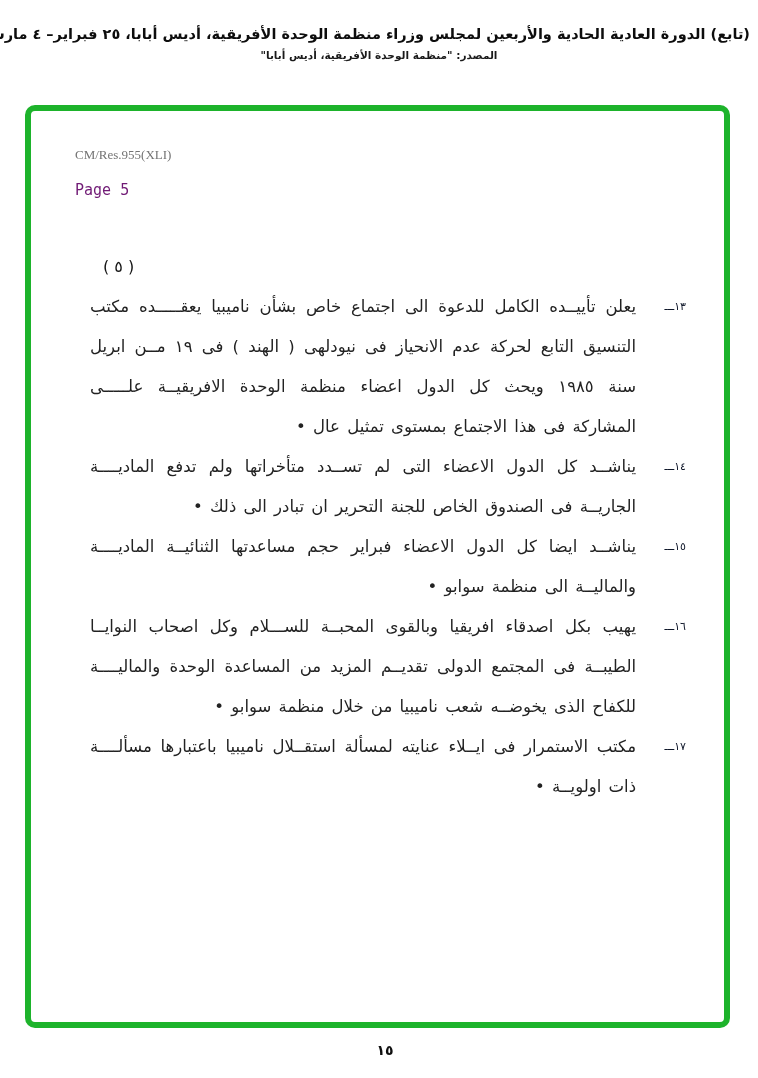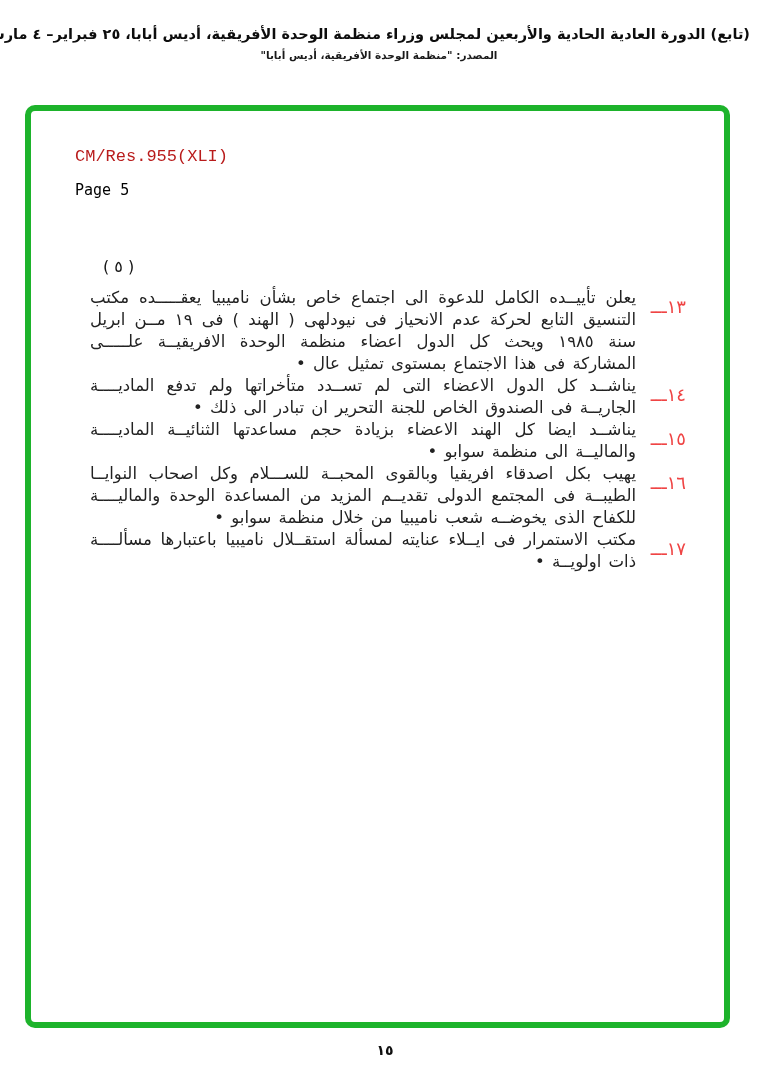--- a/index.html
+++ b/index.html
@@ -48,31 +48,31 @@
     height: 911px;
     border: 6px solid #1db32b;
     border-radius: 10px;
     background: #ffffff;
   }
 
   .doc-ref {
     position: absolute;
     left: 44px;
     top: 36px;
-    font-family: Liberation Mono, monospace;
-    font-size: 17px;
-    color: #b91c1c;
+    font-family: Liberation Serif, serif;
+    font-size: 13px;
+    color: #737373;
   }
   .doc-page-label {
     position: absolute;
     left: 44px;
     top: 70px;
     font-family: "DejaVu Sans Mono", monospace;
     font-size: 15px;
-    color: #000000;
+    color: #701a75;
   }
   .section-heading {
     position: absolute;
     left: 72px;
     top: 146px;
     font-size: 16px;
     color: #151515;
     direction: rtl;
   }
 
@@ -85,30 +85,30 @@
     direction: rtl;
   }
   .para {
     display: flex;
     direction: rtl;
     align-items: flex-start;
     margin: 0 0 0 0;
   }
   .para-num {
     flex: 0 0 50px;
-    font-size: 18px;
+    font-size: 11px;
     line-height: 40px;
-    color: #ef4444;
+    color: #0f172a;
     letter-spacing: 1px;
     white-space: nowrap;
   }
   .para-text {
     flex: 1;
     font-size: 16.5px;
-    line-height: 22px;
+    line-height: 40px;
     text-align: justify;
     color: #222222;
     word-spacing: 2px;
   }
 
   
   .page-number {
     position: absolute;
     top: 1042px;
     left: 0;
@@ -147,21 +147,21 @@
         <span class="para-text">يعلن تأييــده الكامل للدعوة الى اجتماع خاص بشأن ناميبيا يعقـــــده مكتب التنسيق التابع لحركة عدم الانحياز فى نيودلهى ( الهند ) فى ١٩ مــن ابريل سنة ١٩٨٥ ويحث كل الدول اعضاء منظمة الوحدة الافريقيــة علـــــى المشاركة فى هذا الاجتماع بمستوى تمثيل عال •</span>
       </div>
 
       <div class="para">
         <span class="para-num">١٤ـــ</span>
         <span class="para-text">يناشــد كل الدول الاعضاء التى لم تســدد متأخراتها ولم تدفع الماديــــة الجاريــة فى الصندوق الخاص للجنة التحرير ان تبادر الى ذلك •</span>
       </div>
 
       <div class="para">
         <span class="para-num">١٥ـــ</span>
-        <span class="para-text">يناشــد ايضا كل الهند الاعضاء بزيادة حجم مساعدتها الثنائيــة الماديــــة والماليــة الى منظمة سوابو •</span>
+        <span class="para-text">يناشــد ايضا كل الدول الاعضاء فبراير حجم مساعدتها الثنائيــة الماديــــة والماليــة الى منظمة سوابو •</span>
       </div>
 
       <div class="para">
         <span class="para-num">١٦ـــ</span>
         <span class="para-text">يهيب بكل اصدقاء افريقيا وبالقوى المحبــة للســـلام وكل اصحاب النوايــا الطيبــة فى المجتمع الدولى تقديــم المزيد من المساعدة الوحدة والماليــــة للكفاح الذى يخوضــه شعب ناميبيا من خلال منظمة سوابو •</span>
       </div>
 
       <div class="para">
         <span class="para-num">١٧ـــ</span>
         <span class="para-text">مكتب الاستمرار فى ايــلاء عنايته لمسألة استقــلال ناميبيا باعتبارها مسألــــة ذات اولويــة •</span>

